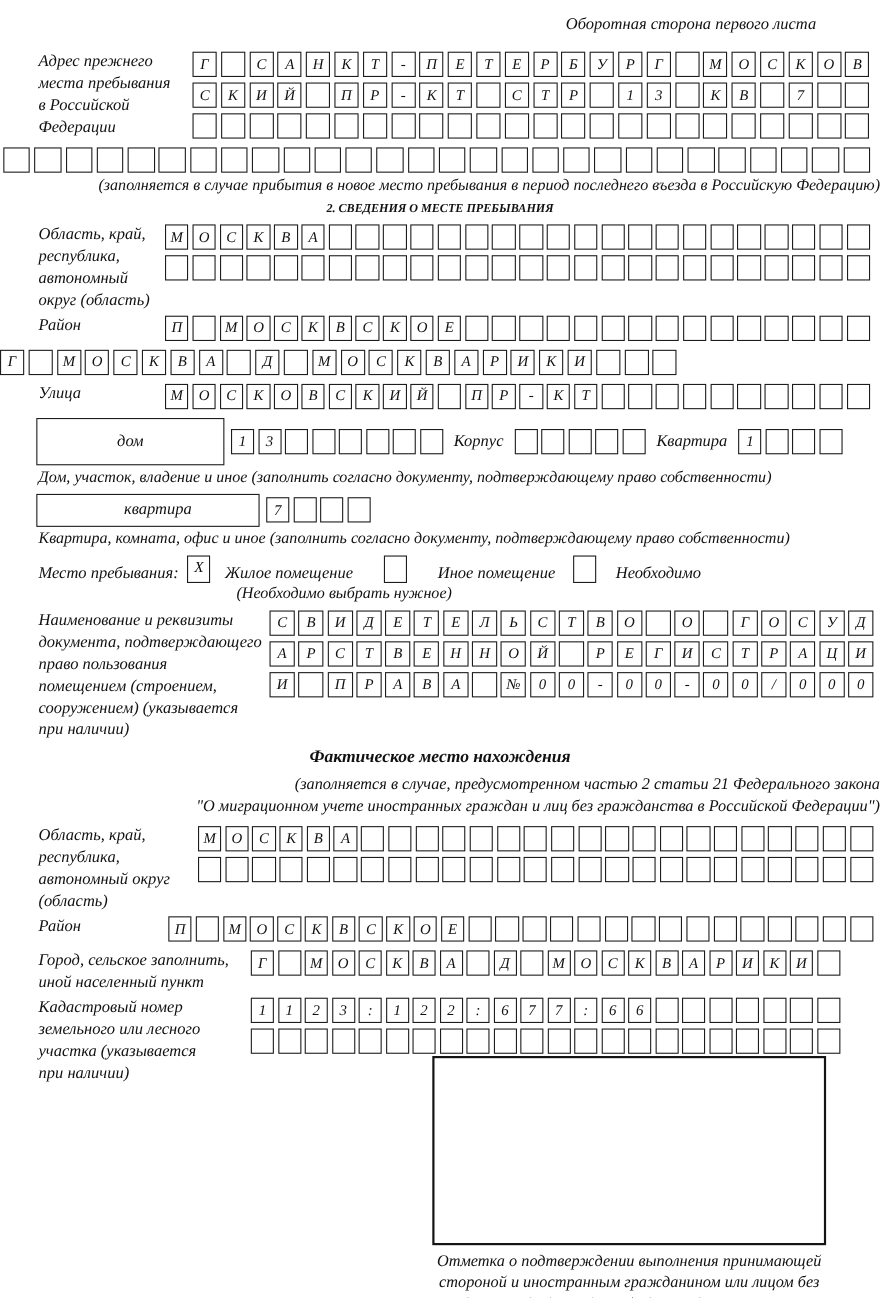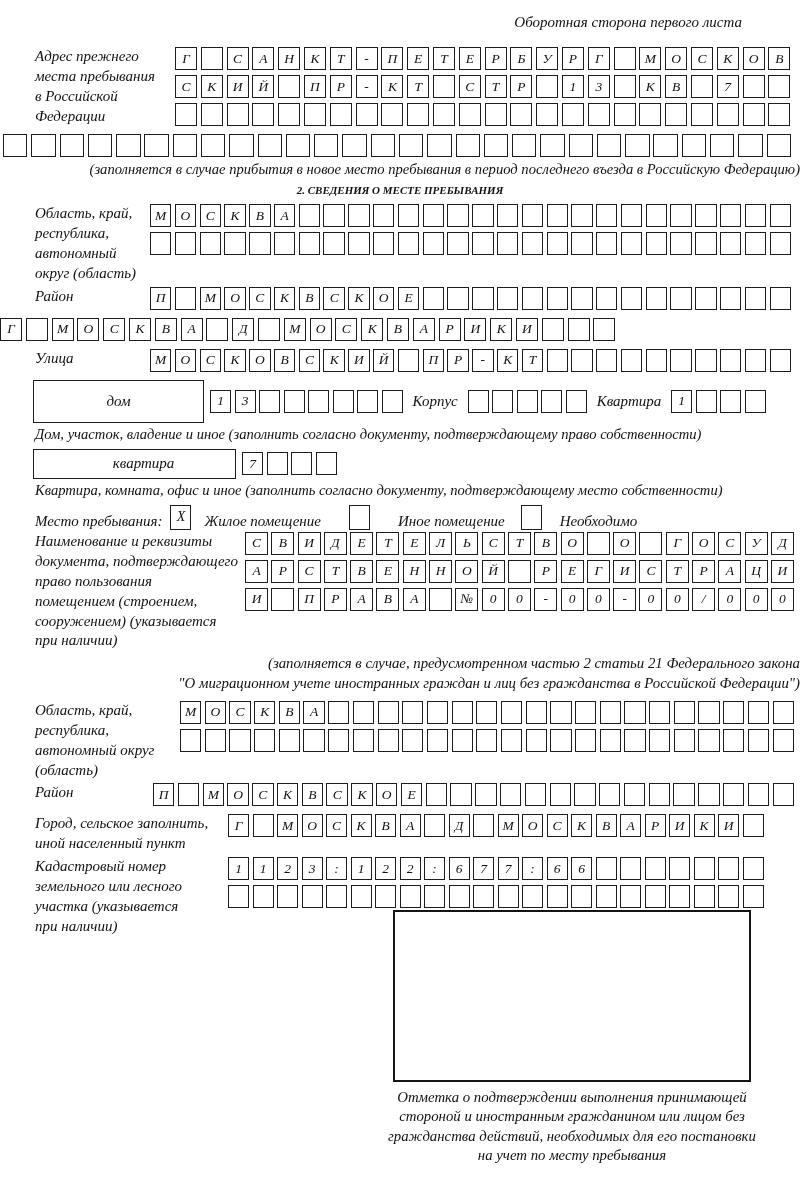--- a/index.html
+++ b/index.html
@@ -378,33 +378,34 @@
 
   <div class="domrow">
     <div class="widebox wb-kv">квартира</div>
     <div class="cells cells-f" style="margin-bottom:0">
         <span class="cell">7</span>
         <span class="cell"></span>
         <span class="cell"></span>
         <span class="cell"></span>
       </div>
   </div>
-  <div class="caption left">Квартира, комната, офис и иное (заполнить согласно документу, подтверждающему место собственности)</div>
+  <div class="caption left">Квартира, комната, офис и иное (заполнить согласно документу, подтверждающему право собственности)</div>
 
   <div class="mestorow">
     <span class="mlabel">Место пребывания:</span>
     <span class="checkbox g8">
         <span>X</span>
       </span>
     <span class="mlabel g13">Жилое помещение</span>
     <span class="checkbox g12"></span>
     <span class="mlabel g12">Иное помещение</span>
     <span class="checkbox g16"></span>
     <span class="mlabel g18">Необходимо</span>
   </div>
+  <div class="mesto-caption">(Необходимо выбрать нужное)</div>
 
   <div class="field">
     <div class="label w210">Наименование и реквизиты
 документа, подтверждающего
 право пользования
 помещением (строением,
 сооружением) (указывается
 при наличии)</div>
     <div class="rows">
       <div class="cells cells-d">
@@ -472,20 +473,21 @@
           <span class="cell">0</span>
           <span class="cell">0</span>
           <span class="cell">/</span>
           <span class="cell">0</span>
           <span class="cell">0</span>
           <span class="cell">0</span>
         </div>
     </div>
   </div>
 
+  <div class="fact-title">Фактическое место нахождения</div>
   <div class="fact-cap">(заполняется в случае, предусмотренном частью 2 статьи 21 Федерального закона</div>
   <div class="fact-cap last">"О миграционном учете иностранных граждан и лиц без гражданства в Российской Федерации")</div>
 
   <div class="field">
     <div class="label w145">Область, край,
 республика,
 автономный округ
 (область)</div>
     <div class="rows">
       <div class="cells cells-e">

